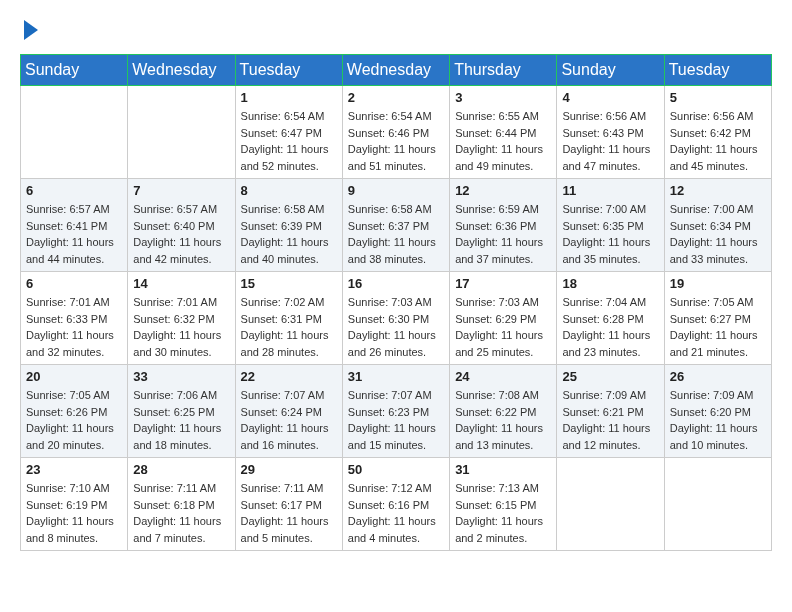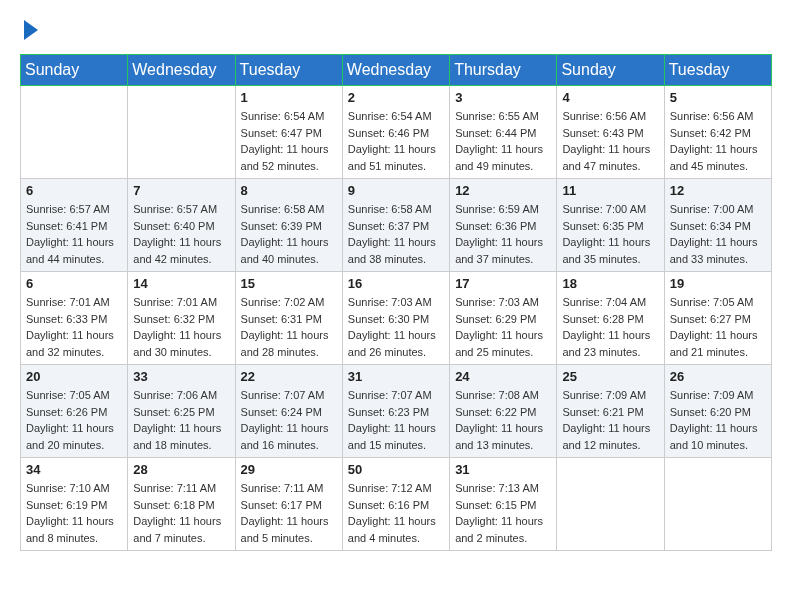--- a/index.html
+++ b/index.html
@@ -232,21 +232,21 @@
           <div class="day-num">25</div>
           <div class="day-info">Sunrise: 7:09 AM<br>Sunset: 6:21 PM<br>Daylight: 11 hours and 12 minutes.</div>
         </td>
         <td>
           <div class="day-num">26</div>
           <div class="day-info">Sunrise: 7:09 AM<br>Sunset: 6:20 PM<br>Daylight: 11 hours and 10 minutes.</div>
         </td>
       </tr>
       <tr>
         <td>
-          <div class="day-num">34</div>
+          <div class="day-num">23</div>
           <div class="day-info">Sunrise: 7:10 AM<br>Sunset: 6:19 PM<br>Daylight: 11 hours and 8 minutes.</div>
         </td>
         <td>
           <div class="day-num">28</div>
           <div class="day-info">Sunrise: 7:11 AM<br>Sunset: 6:18 PM<br>Daylight: 11 hours and 7 minutes.</div>
         </td>
         <td>
           <div class="day-num">29</div>
           <div class="day-info">Sunrise: 7:11 AM<br>Sunset: 6:17 PM<br>Daylight: 11 hours and 5 minutes.</div>
         </td>

